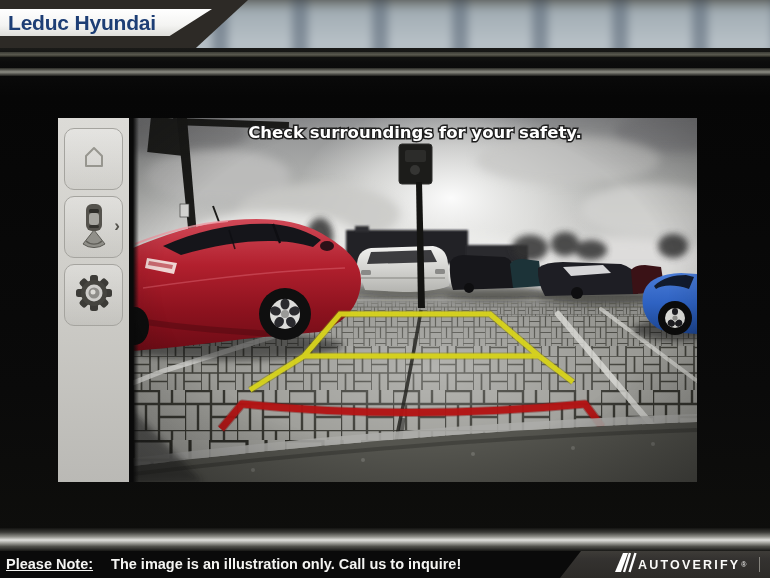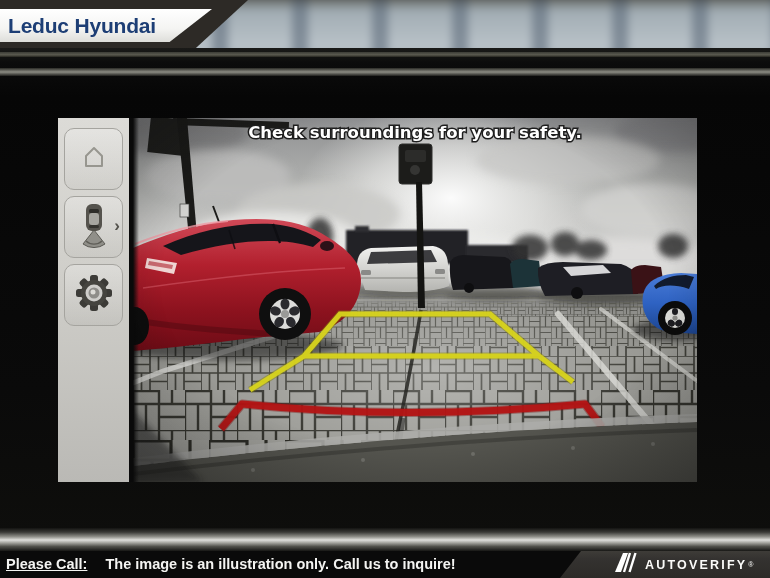--- a/index.html
+++ b/index.html
@@ -9,21 +9,21 @@
   .bg-showroom{position:absolute;left:0;top:0;width:770px;height:82px;overflow:hidden;background:#9aa4aa;}
   .bg-showroom .blurred{position:absolute;left:-12px;top:-12px;right:-12px;bottom:-12px;
     background:
       linear-gradient(180deg, rgba(42,40,36,.95) 0px, rgba(42,40,36,.25) 12px, rgba(0,0,0,0) 22px),
       repeating-linear-gradient(90deg, rgba(96,112,128,0) 0 64px, rgba(86,100,116,.55) 64px 80px),
       linear-gradient(180deg,#62665e 0%,#a2adb4 22%,#b9c2c8 55%,#8d979e 88%,#5c605a 100%);
     filter:blur(4px);}
   
   .banner-shadow{position:absolute;left:0;top:0;width:248px;height:48px;background:#2d2a26;
     clip-path:polygon(0 0,100% 0,79% 100%,0 100%);}
-  .banner{position:absolute;left:0;top:9px;width:212px;height:33px;
+  .banner{position:absolute;left:0;top:9px;width:212px;height:27px;
     background:linear-gradient(180deg,#ffffff 0%,#f4f4f2 60%,#dededa 100%);
     clip-path:polygon(0 0,100% 0,80% 100%,0 100%);
     display:flex;align-items:center;}
   .banner .dealer{color:#1d3e75;font-weight:bold;font-size:21px;padding-left:8px;letter-spacing:-.2px;}
   
   .bezel{position:absolute;left:0;top:48px;width:770px;height:488px;
     background:linear-gradient(180deg,#1a1a18 0%,#0c0c0c 3%,#060606 10%,#0a0a0a 70%,#0e0e0c 100%);}
   .trim1{position:absolute;left:0;top:52px;width:770px;height:5px;
     background:linear-gradient(180deg,#3c3c36,#5a594f 55%,#26251f);}
   .trim2{position:absolute;left:0;top:68px;width:770px;height:8px;
@@ -45,21 +45,21 @@
   
   .footer{position:absolute;left:0;top:551px;width:770px;height:27px;background:#0a0a0a;}
   .note{position:absolute;left:6px;top:0;height:27px;line-height:27px;color:#f4f4f2;
     font-size:14.5px;font-weight:bold;white-space:nowrap;}
   .note .lbl{text-decoration:underline;}
   .note .txt{margin-left:18px;}
   .av-panel{position:absolute;right:0;top:0;width:210px;height:27px;
     background:linear-gradient(180deg,#3e3c38 0%,#343230 30%,#2d2b28 100%);
     clip-path:polygon(10% 0,100% 0,100% 100%,0 100%);
     display:flex;align-items:center;box-sizing:border-box;padding-left:53px;}
-  .av-word{color:#fbfbf9;font-weight:bold;font-size:12.5px;letter-spacing:2.2px;margin-left:7px;}
+  .av-word{color:#fbfbf9;font-weight:bold;font-size:12.5px;letter-spacing:2.2px;}
   .av-reg{color:#fbfbf9;font-size:7px;vertical-align:super;margin-left:1px;}
   .av-div{width:1px;height:15px;background:#86847e;margin:0 10px 0 12px;}
 </style>
 </head>
 <body>
 
 <div class="bg-showroom">
     <div class="blurred"></div>
   </div>
 
@@ -348,21 +348,21 @@
       <rect x="0" y="0" width="564" height="364" fill="url(#vigG)"></rect>
       <rect x="0" y="0" width="6" height="364" fill="url(#leftEdgeG)"></rect>
 
       <text x="282" y="20" text-anchor="middle" font-family="DejaVu Sans, sans-serif" font-size="16.5" font-weight="bold" fill="#ffffff" stroke="#1e1e1e" stroke-width="3" paint-order="stroke">Check surroundings for your safety.</text>
     </svg>
   </div>
 </div>
 
 <div class="footer">
   <div class="note">
-    <span class="lbl">Please Call:</span><span class="txt">The image is an illustration only. Call us to inquire!</span>
+    <span class="lbl">Please Note:</span><span class="txt">The image is an illustration only. Call us to inquire!</span>
   </div>
   <div class="av-panel">
     <span>
       <svg width="25" height="21" viewBox="0 0 25 21">
         <polygon points="2,20 10,1 15,1 8,20" fill="#ffffff"></polygon>
         <line x1="17" y1="1" x2="11" y2="20" stroke="#ffffff" stroke-width="2.4"></line>
         <line x1="22.5" y1="1" x2="16.5" y2="20" stroke="#ffffff" stroke-width="2.4"></line>
       </svg>
     </span>
     <span class="av-word">AUTOVERIFY</span>

